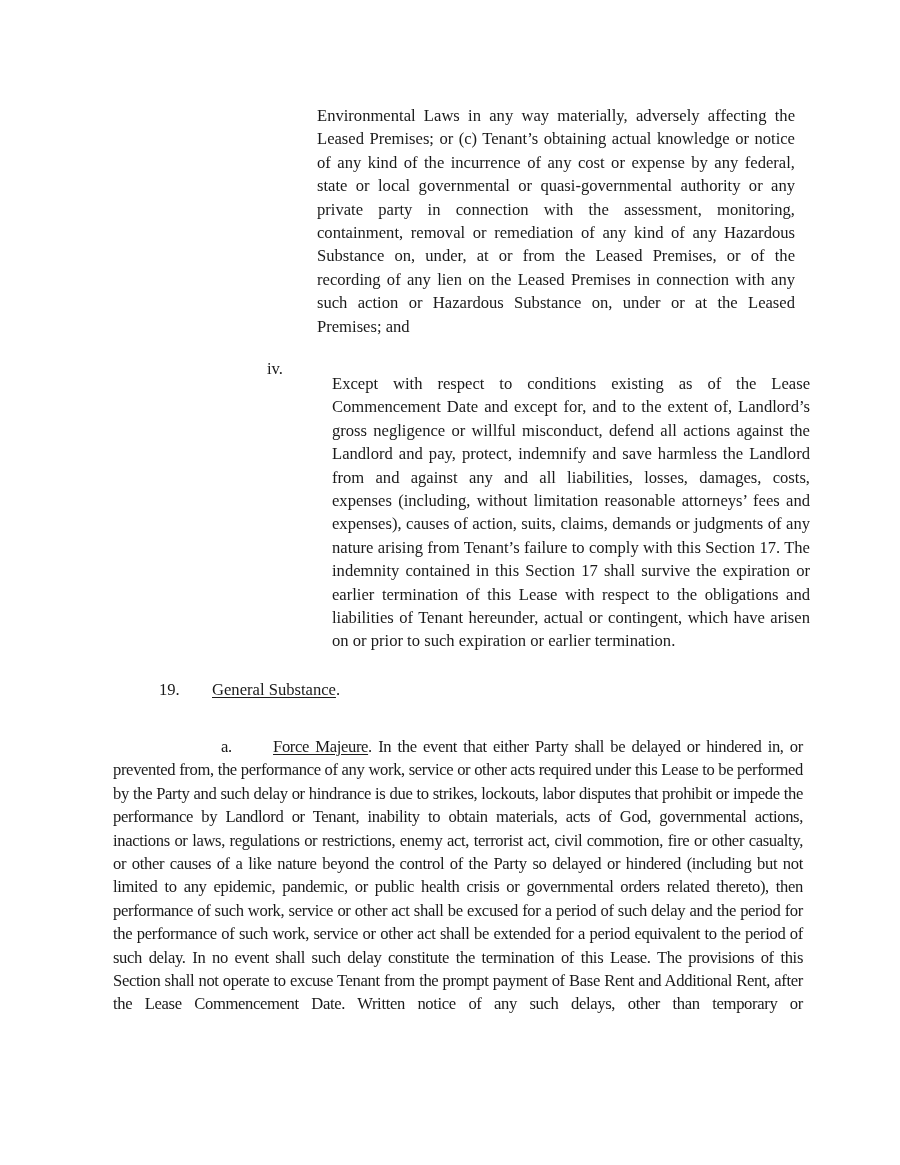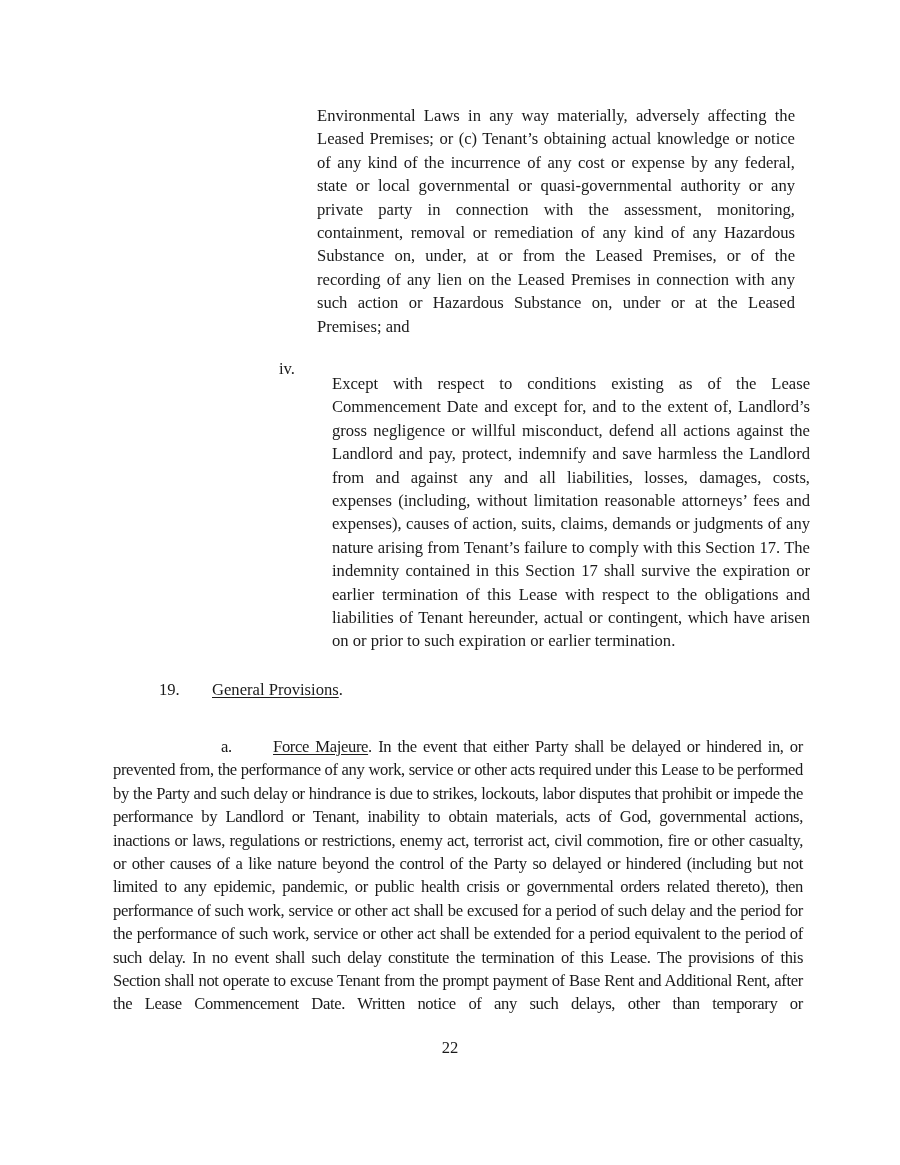--- a/index.html
+++ b/index.html
@@ -35,21 +35,21 @@
     }
     .cont-block { top: 104px; }
     .item-iv {
       position: absolute;
       top: 357px;
       left: 263px;
       width: 532px;
     }
     .item-iv .numeral {
       position: absolute;
-      left: 16px;
+      left: 4px;
       top: 0;
     }
     .item-iv .item-text {
       position: absolute;
       left: 54px;
       width: 478px;
       margin: 15px;
       text-align: justify;
       text-align-last: left;
     }
@@ -100,20 +100,19 @@
     <p>Environmental Laws in any way materially, adversely affecting the Leased Premises; or (c) Tenant’s obtaining actual knowledge or notice of any kind of the incurrence of any cost or expense by any federal, state or local governmental or quasi-governmental authority or any private party in connection with the assessment, monitoring, containment, removal or remediation of any kind of any Hazardous Substance on, under, at or from the Leased Premises, or of the recording of any lien on the Leased Premises in connection with any such action or Hazardous Substance on, under or at the Leased Premises; and</p>
   </div>
 
   <div class="item-iv">
     <span class="numeral">iv.</span>
     <p class="item-text">Except with respect to conditions existing as of the Lease Commencement Date and except for, and to the extent of, Landlord’s gross negligence or willful misconduct, defend all actions against the Landlord and pay, protect, indemnify and save harmless the Landlord from and against any and all liabilities, losses, damages, costs, expenses (including, without limitation reasonable attorneys’ fees and expenses), causes of action, suits, claims, demands or judgments of any nature arising from Tenant’s failure to comply with this Section 17. The indemnity contained in this Section 17 shall survive the expiration or earlier termination of this Lease with respect to the obligations and liabilities of Tenant hereunder, actual or contingent, which have arisen on or prior to such expiration or earlier termination.</p>
   </div>
 
   <div class="section-heading">
     <span class="sec-num">19.</span>
-    <span class="sec-title"><span class="u">General Provisions</span><span>.</span></span>
+    <span class="sec-title"><span class="u">General Substance</span><span>.</span></span>
   </div>
 
   <p class="body-para"><span class="para-label">a.</span><span class="u">Force Majeure</span><span>.</span><span> In the event that either Party shall be delayed or hindered in, or prevented from, the performance of any work, service or other acts required under this Lease to be performed by the Party and such delay or hindrance is due to strikes, lockouts, labor disputes that prohibit or impede the performance by Landlord or Tenant, inability to obtain materials, acts of God, governmental actions, inactions or laws, regulations or restrictions, enemy act, terrorist act, civil commotion, fire or other casualty, or other causes of a like nature beyond the control of the Party so delayed or hindered (including but not limited to any epidemic, pandemic, or public health crisis or governmental orders related thereto), then performance of such work, service or other act shall be excused for a period of such delay and the period for the performance of such work, service or other act shall be extended for a period equivalent to the period of such delay. In no event shall such delay constitute the termination of this Lease. The provisions of this Section shall not operate to excuse Tenant from the prompt payment of Base Rent and Additional Rent, after the Lease Commencement Date. Written notice of any such delays, other than temporary or</span></p>
 
-  <div class="page-number">22</div>
 
 </div>
 
 </body></html>

